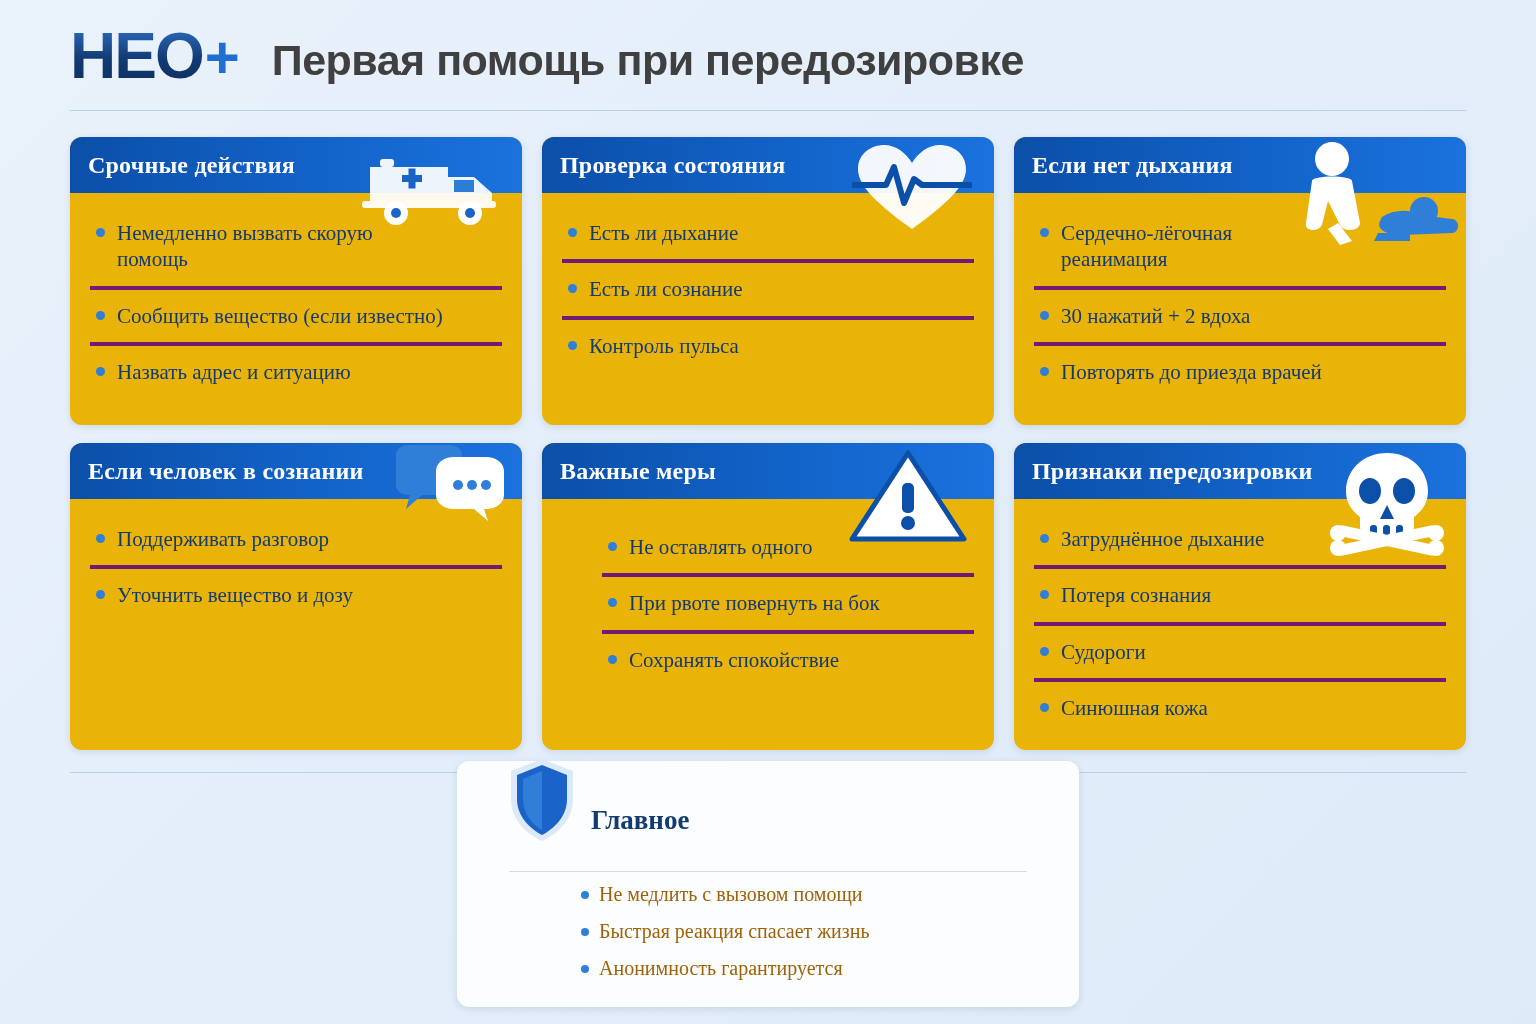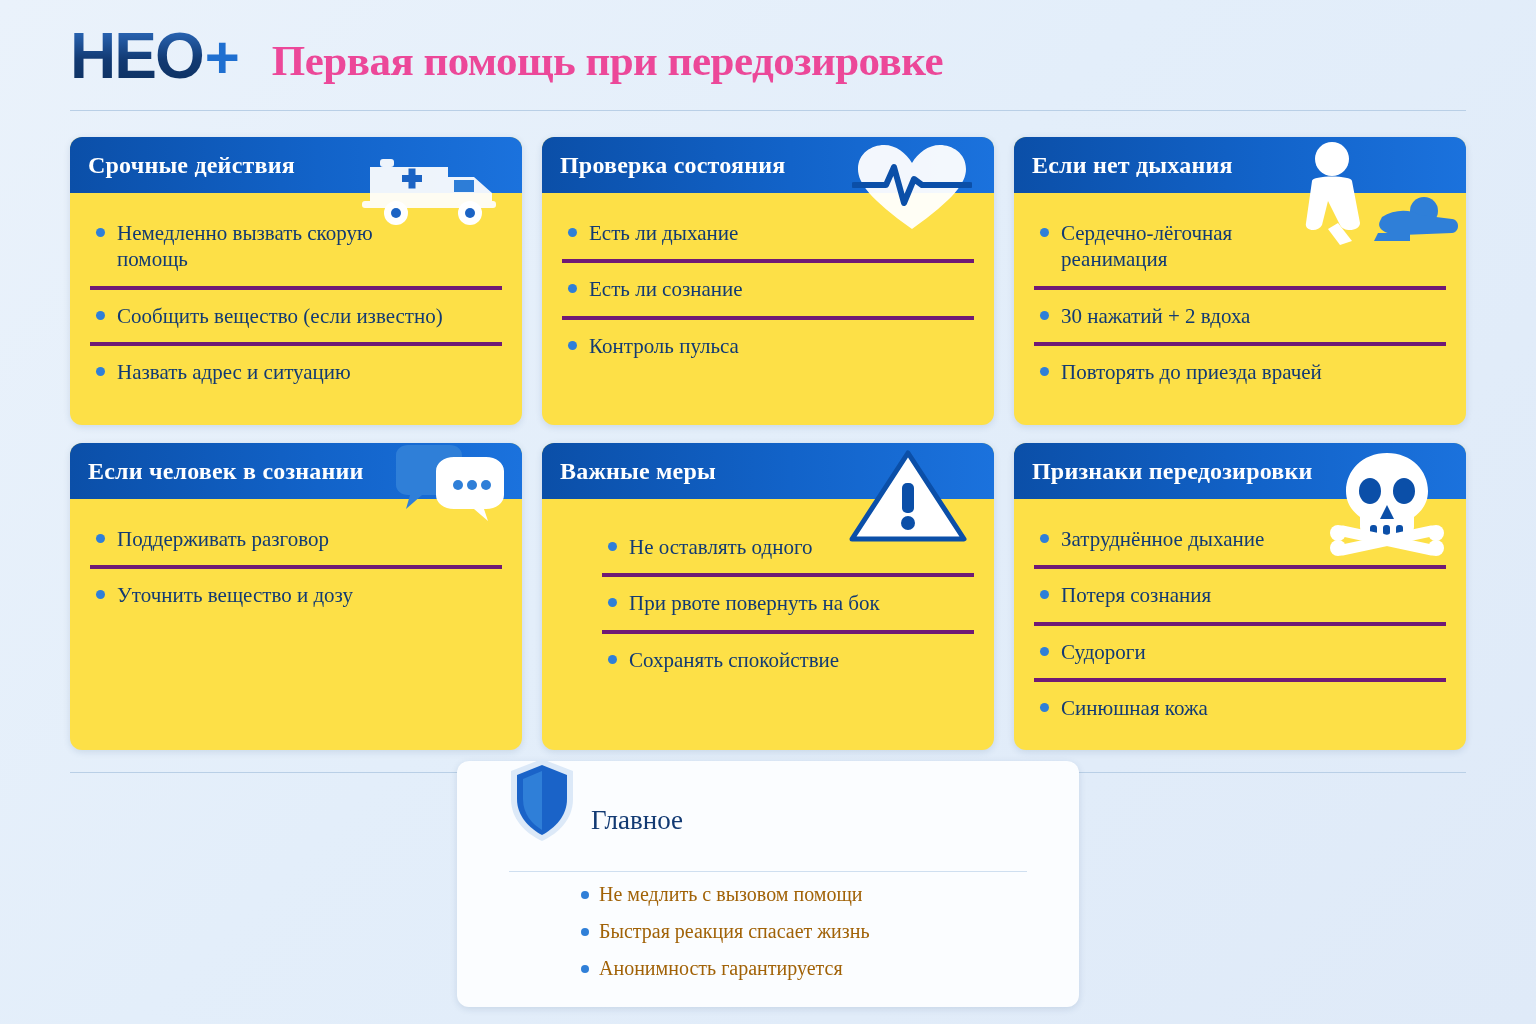--- a/index.html
+++ b/index.html
@@ -42,41 +42,41 @@
     color: transparent;
   }
   .logo-plus {
     color: #1f6fd0;
     font-size: 60px;
     margin-left: 2px;
     position: relative;
     top: 2px;
   }
   .header-title {
-    font-family: Liberation Serif, serif;
+    font-family: Liberation Sans, sans-serif;
     font-weight: bold;
     font-size: 43px;
-    color: #ec4899;
+    color: #404040;
     letter-spacing: -0.5px;
   }
   .header-rule {
     height: 1px;
     background: #b9cfe6;
     margin: 18px 70px 0 70px;
   }
 
   
   .grid {
     margin: 26px 70px 0 70px;
     display: grid;
     grid-template-columns: repeat(3, 1fr);
     gap: 18px 20px;
   }
   .card {
-    background: #fde047;
+    background: #eab308;
     border-radius: 12px;
     box-shadow: 0 2px 7px rgba(20, 60, 110, 0.13);
     overflow: hidden;
     position: relative;
     display: flex;
     flex-direction: column;
   }
   .card-header {
     background: linear-gradient(90deg, #0b4fa8 0%, #1263c9 55%, #1b72dd 100%);
     height: 56px;
@@ -153,21 +153,21 @@
     position: relative;
   }
   .footer-head {
     display: flex;
     align-items: center;
     gap: 14px;
     padding-left: 20px;
   }
   .footer-title {
     font-family: "Liberation Serif", serif;
-    font-weight: normal;
+    font-weight: bold;
     font-size: 27px;
     color: #123a73;
   }
   .footer-sep {
     height: 1px;
     background: #cfdff0;
     margin: 6px 22px 4px 22px;
   }
   .footer-list {
     padding-left: 88px;

